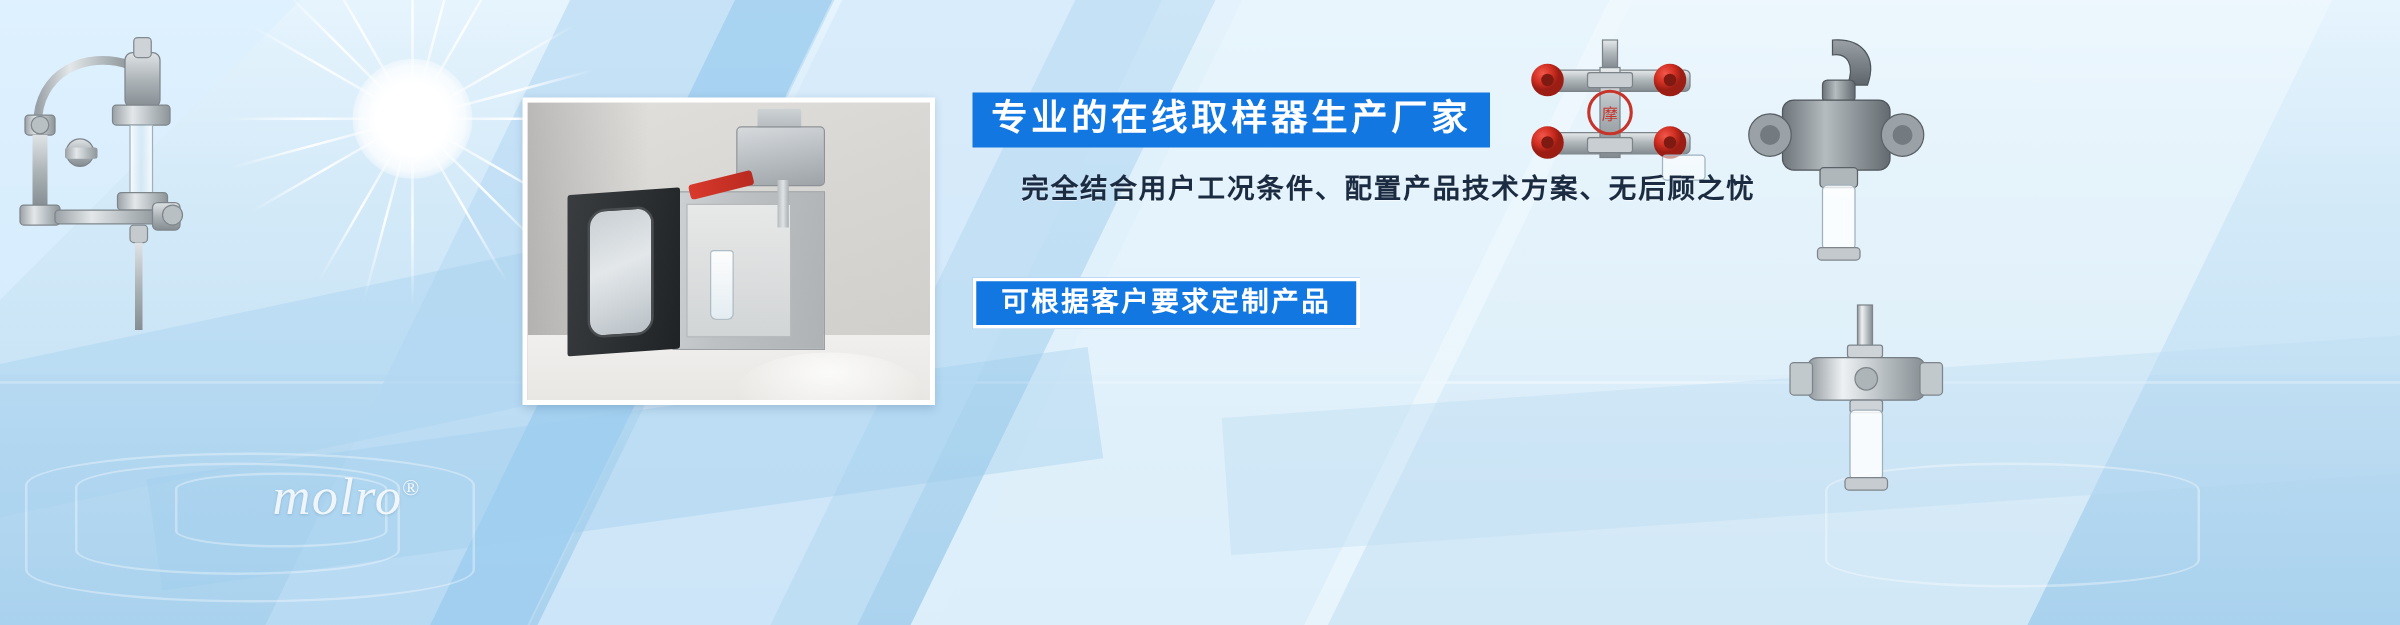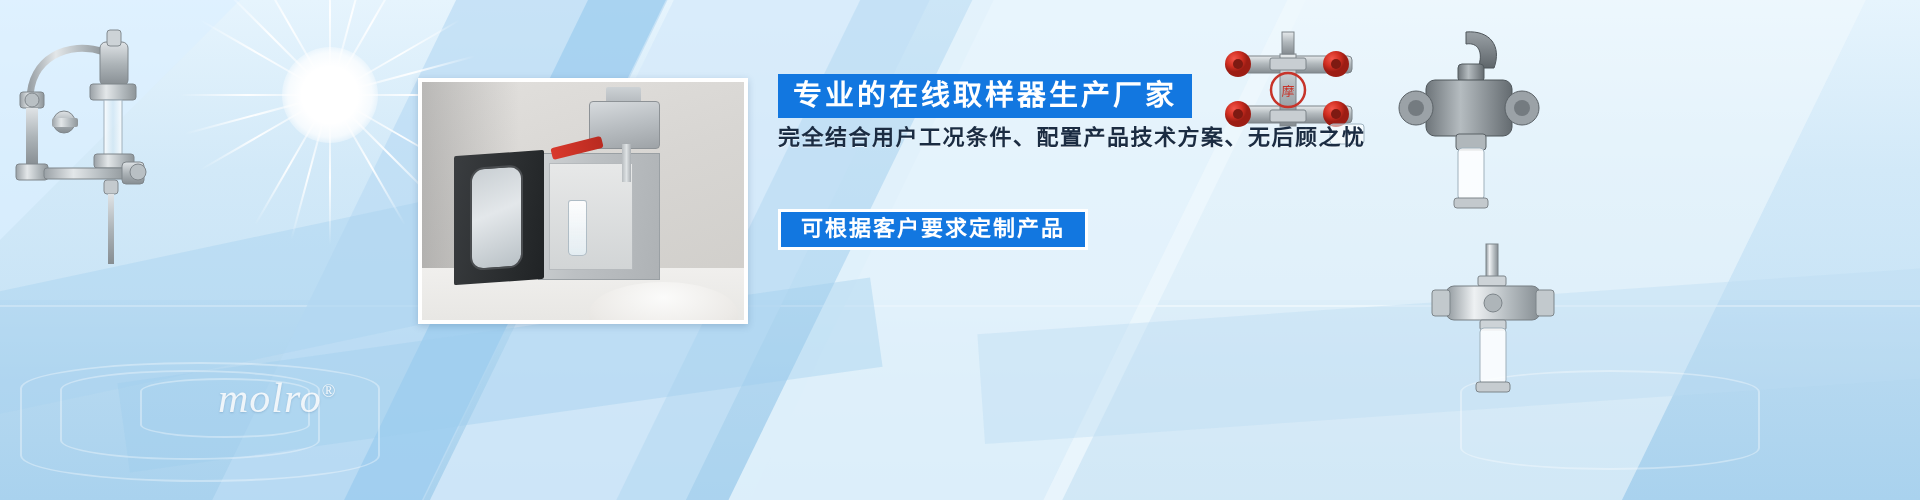--- a/index.html
+++ b/index.html
@@ -174,31 +174,32 @@
   .headline-bar {
     display: inline-block;
     background: #1277e0;
     color: #ffffff;
     font-size: 29px;
     font-weight: 700;
     letter-spacing: 3px;
     padding: 7px 15px 8px 15px;
     line-height: 1;
     white-space: nowrap;
-    margin-bottom: 1px;
+    margin-bottom: 14px;
   }
 
   .subline {
     font-size: 22px;
     font-weight: 700;
     color: #1b2c42;
     letter-spacing: 1.5px;
     white-space: nowrap;
     margin-bottom: 13px;
     text-shadow: 0 1px 0 rgba(255,255,255,.55);
+    margin-left: 39px;
   }
 
   .cta-box {
     display: inline-block;
     background: #1277e0;
     border: 3px solid #ffffff;
     color: #ffffff;
     font-size: 22px;
     font-weight: 700;
     letter-spacing: 2px;

